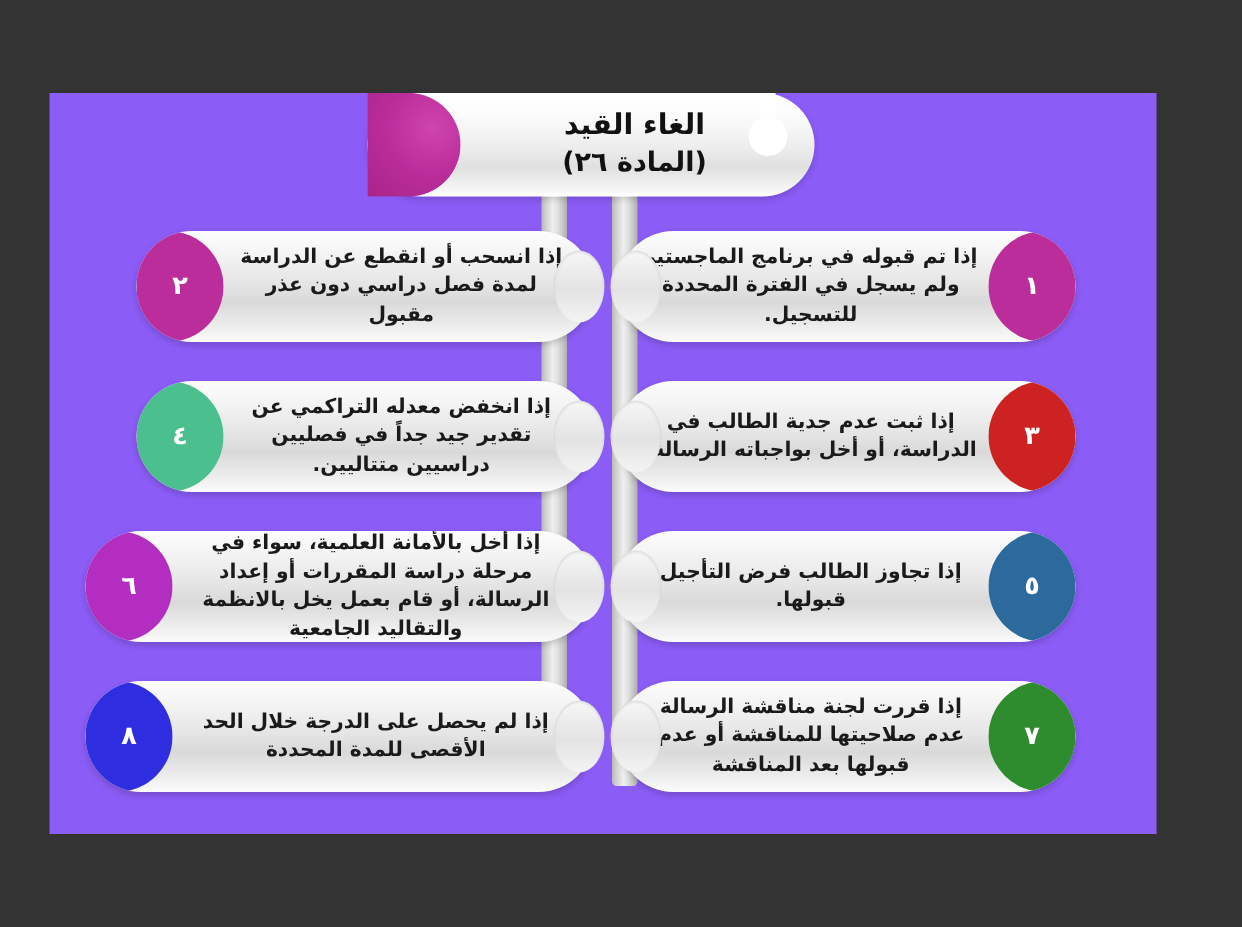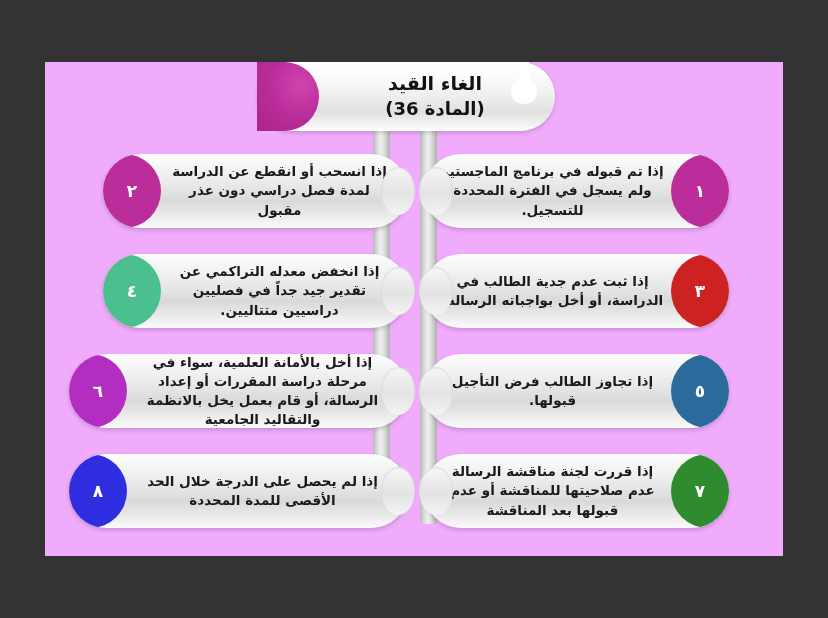--- a/index.html
+++ b/index.html
@@ -11,25 +11,25 @@
     height: 618px;
     background: #333333;
     font-family: "DejaVu Sans", "Liberation Sans", sans-serif;
     overflow: hidden;
     position: relative;
   }
 
   
   #canvas {
     position: absolute;
-    left: 45px;
+    left: 33px;
     top: 62px;
     width: 738px;
     height: 494px;
-    background: #f0abfc;
+    background: #8b5cf6;
     overflow: hidden;
   }
 
   
   .spine {
     position: absolute;
     top: 30px;
     width: 17px;
     height: 432px;
     background: linear-gradient(to right,
@@ -209,21 +209,21 @@
   <div class="spine" id="spine-left"></div>
   <div class="spine" id="spine-right"></div>
 
   <div id="title-capsule">
     <div class="title-body"></div>
     <div class="title-cap" style="background-color: rgb(187, 45, 154);"></div>
     <div class="title-notch-stem"></div>
     <div class="title-notch"></div>
     <div class="title-text-wrap">
       <div class="title-line-1">الغاء القيد</div>
-      <div class="title-line-2">(المادة 36)</div>
+      <div class="title-line-2">(المادة ٢٦)</div>
     </div>
   </div>
 
   <div class="row right" style="left:379px; top:92px; width:305px;">
     <div class="pill">
       <div class="cap" style="background: radial-gradient(circle at 60% 32%, rgb(187, 45, 154) 0%, rgb(187, 45, 154) 55%, rgb(187, 45, 154) 100%) rgb(187, 45, 154);">
         <span>١</span>
       </div>
       <div class="label">
         <span>إذا تم قبوله في برنامج الماجستير ولم يسجل في الفترة المحددة للتسجيل.</span>

